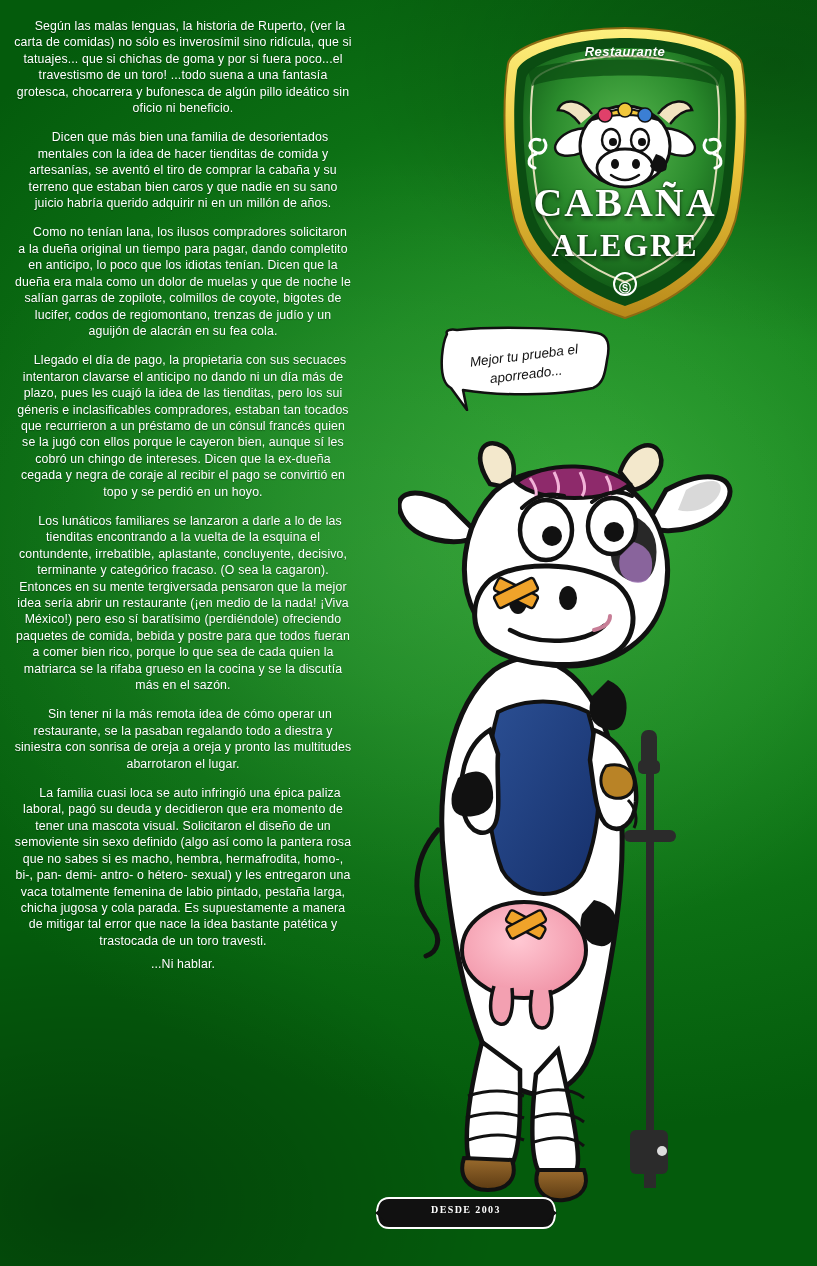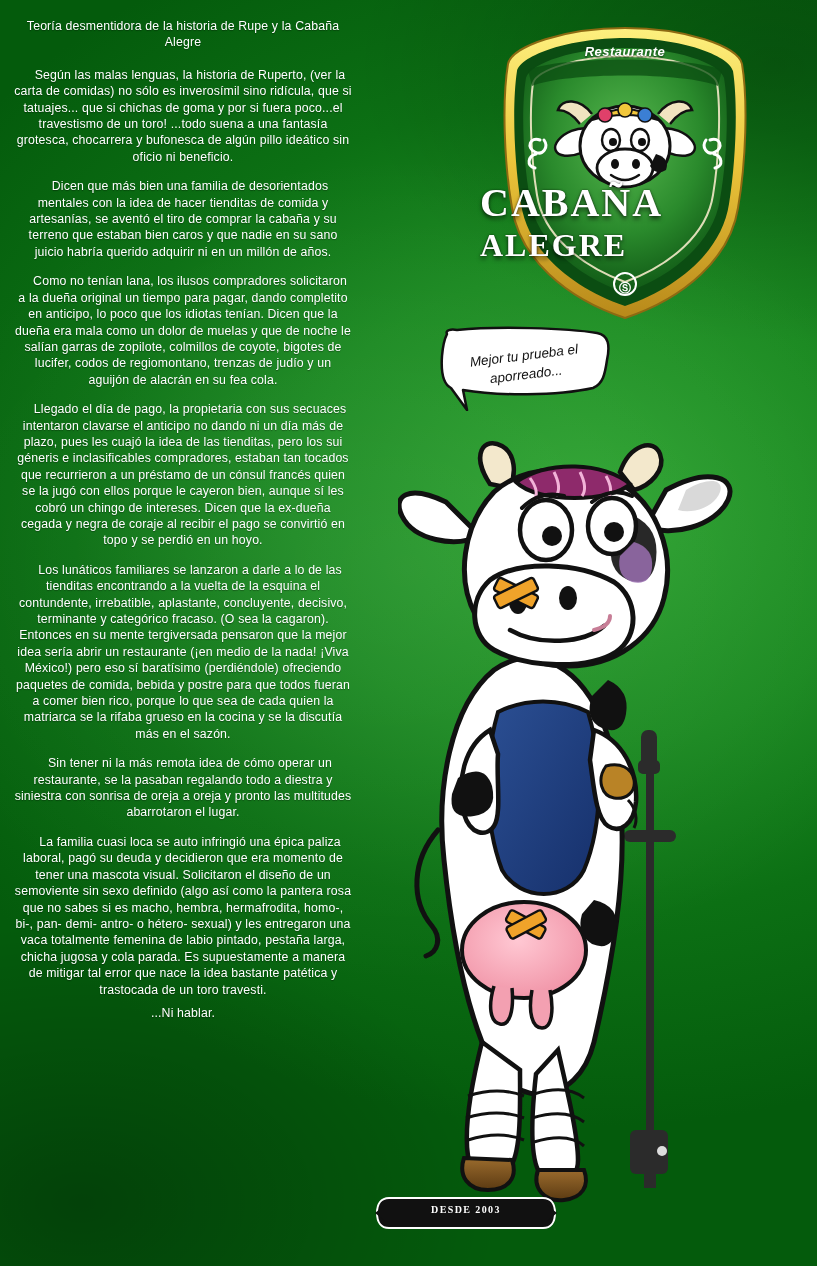--- a/index.html
+++ b/index.html
@@ -82,20 +82,21 @@
     font-size: 13px;
     font-style: italic;
     font-weight: bold;
     color: #ffffff;
     letter-spacing: 0.5px;
     text-shadow: 0 2px 2px rgba(0,0,0,0.5);
   }
   .logo-name1, .logo-name2 {
     position: absolute;
     width: 100%;
+    text-align: center;
     font-family: "Liberation Serif", serif;
     font-weight: bold;
     color: #ffffff;
     letter-spacing: 2px;
     text-shadow:
       0 0 2px rgba(0,0,0,0.6),
       0 3px 4px rgba(0,0,0,0.55);
   }
   .logo-name1 { top: 157px; font-size: 40px; }
   .logo-name2 { top: 205px; font-size: 32px; }
@@ -163,21 +164,20 @@
     letter-spacing: 1.4px;
     color: #ffffff;
   }
 </style>
 </head>
 <body>
 
 <div class="page">
 
   <div class="story">
-    <p class="title">Teoría desmentidora de la historia de Rupe y la Cabaña Alegre</p>
     <p>Según las malas lenguas, la historia de Ruperto, (ver la carta de comidas) no sólo es inverosímil sino ridícula, que si tatuajes... que si chichas de goma y por si fuera poco...el  travestismo de un toro! ...todo suena a una fantasía grotesca,  chocarrera y bufonesca de algún pillo ideático sin oficio ni beneficio.</p>
     <p>Dicen que más bien una familia de desorientados mentales con la idea de hacer tienditas de comida y artesanías, se aventó el tiro de comprar la cabaña y su terreno que estaban bien caros y que nadie en su sano juicio habría querido adquirir ni en un millón de años.</p>
     <p>Como no tenían lana, los ilusos compradores solicitaron a la dueña original un tiempo para pagar, dando completito en anticipo, lo poco que los idiotas tenían.  Dicen que la dueña era mala como un dolor de muelas y que de noche  le salían garras de zopilote, colmillos de coyote, bigotes de lucifer, codos de regiomontano, trenzas de judío y un aguijón de alacrán en su fea cola.</p>
     <p>Llegado el día de pago, la propietaria con sus secuaces intentaron clavarse el anticipo  no dando ni un día más de plazo, pues les cuajó la idea de las tienditas, pero los sui géneris e inclasificables compradores, estaban tan tocados que recurrieron a un préstamo de un cónsul francés quien se la jugó con ellos porque le cayeron bien, aunque sí les cobró un chingo de intereses. Dicen que la ex-dueña cegada y negra de coraje al recibir el pago se convirtió en topo y se perdió en un hoyo.</p>
     <p>Los lunáticos familiares se lanzaron a darle a lo de las tienditas encontrando a la vuelta de la esquina el contundente, irrebatible, aplastante, concluyente, decisivo, terminante y categórico fracaso. (O sea la cagaron). Entonces en su mente tergiversada pensaron que la mejor idea sería abrir un restaurante (¡en medio de la nada! ¡Viva México!) pero eso sí baratísimo (perdiéndole) ofreciendo paquetes de comida, bebida y postre para que todos fueran a comer bien rico, porque lo que sea de cada quien la matriarca se la rifaba grueso en la cocina y se la discutía más en el sazón.</p>
     <p>Sin tener ni la más remota idea de cómo operar un restaurante, se la pasaban regalando todo a diestra y siniestra con sonrisa de oreja  a oreja y pronto las multitudes abarrotaron el lugar.</p>
     <p>La familia cuasi loca se auto infringió una épica paliza laboral, pagó su deuda y decidieron que era momento de tener una mascota visual. Solicitaron el diseño de un semoviente sin sexo  definido (algo así como la pantera rosa que no sabes si es macho, hembra, hermafrodita, homo-, bi-, pan- demi- antro- o hétero- sexual) y les entregaron una vaca totalmente femenina de labio pintado, pestaña larga, chicha jugosa y cola parada. Es supuestamente a manera de mitigar tal error  que nace la idea bastante patética y trastocada de un toro travesti.</p>
     <p class="tail">...Ni hablar.</p>
   </div>
 

